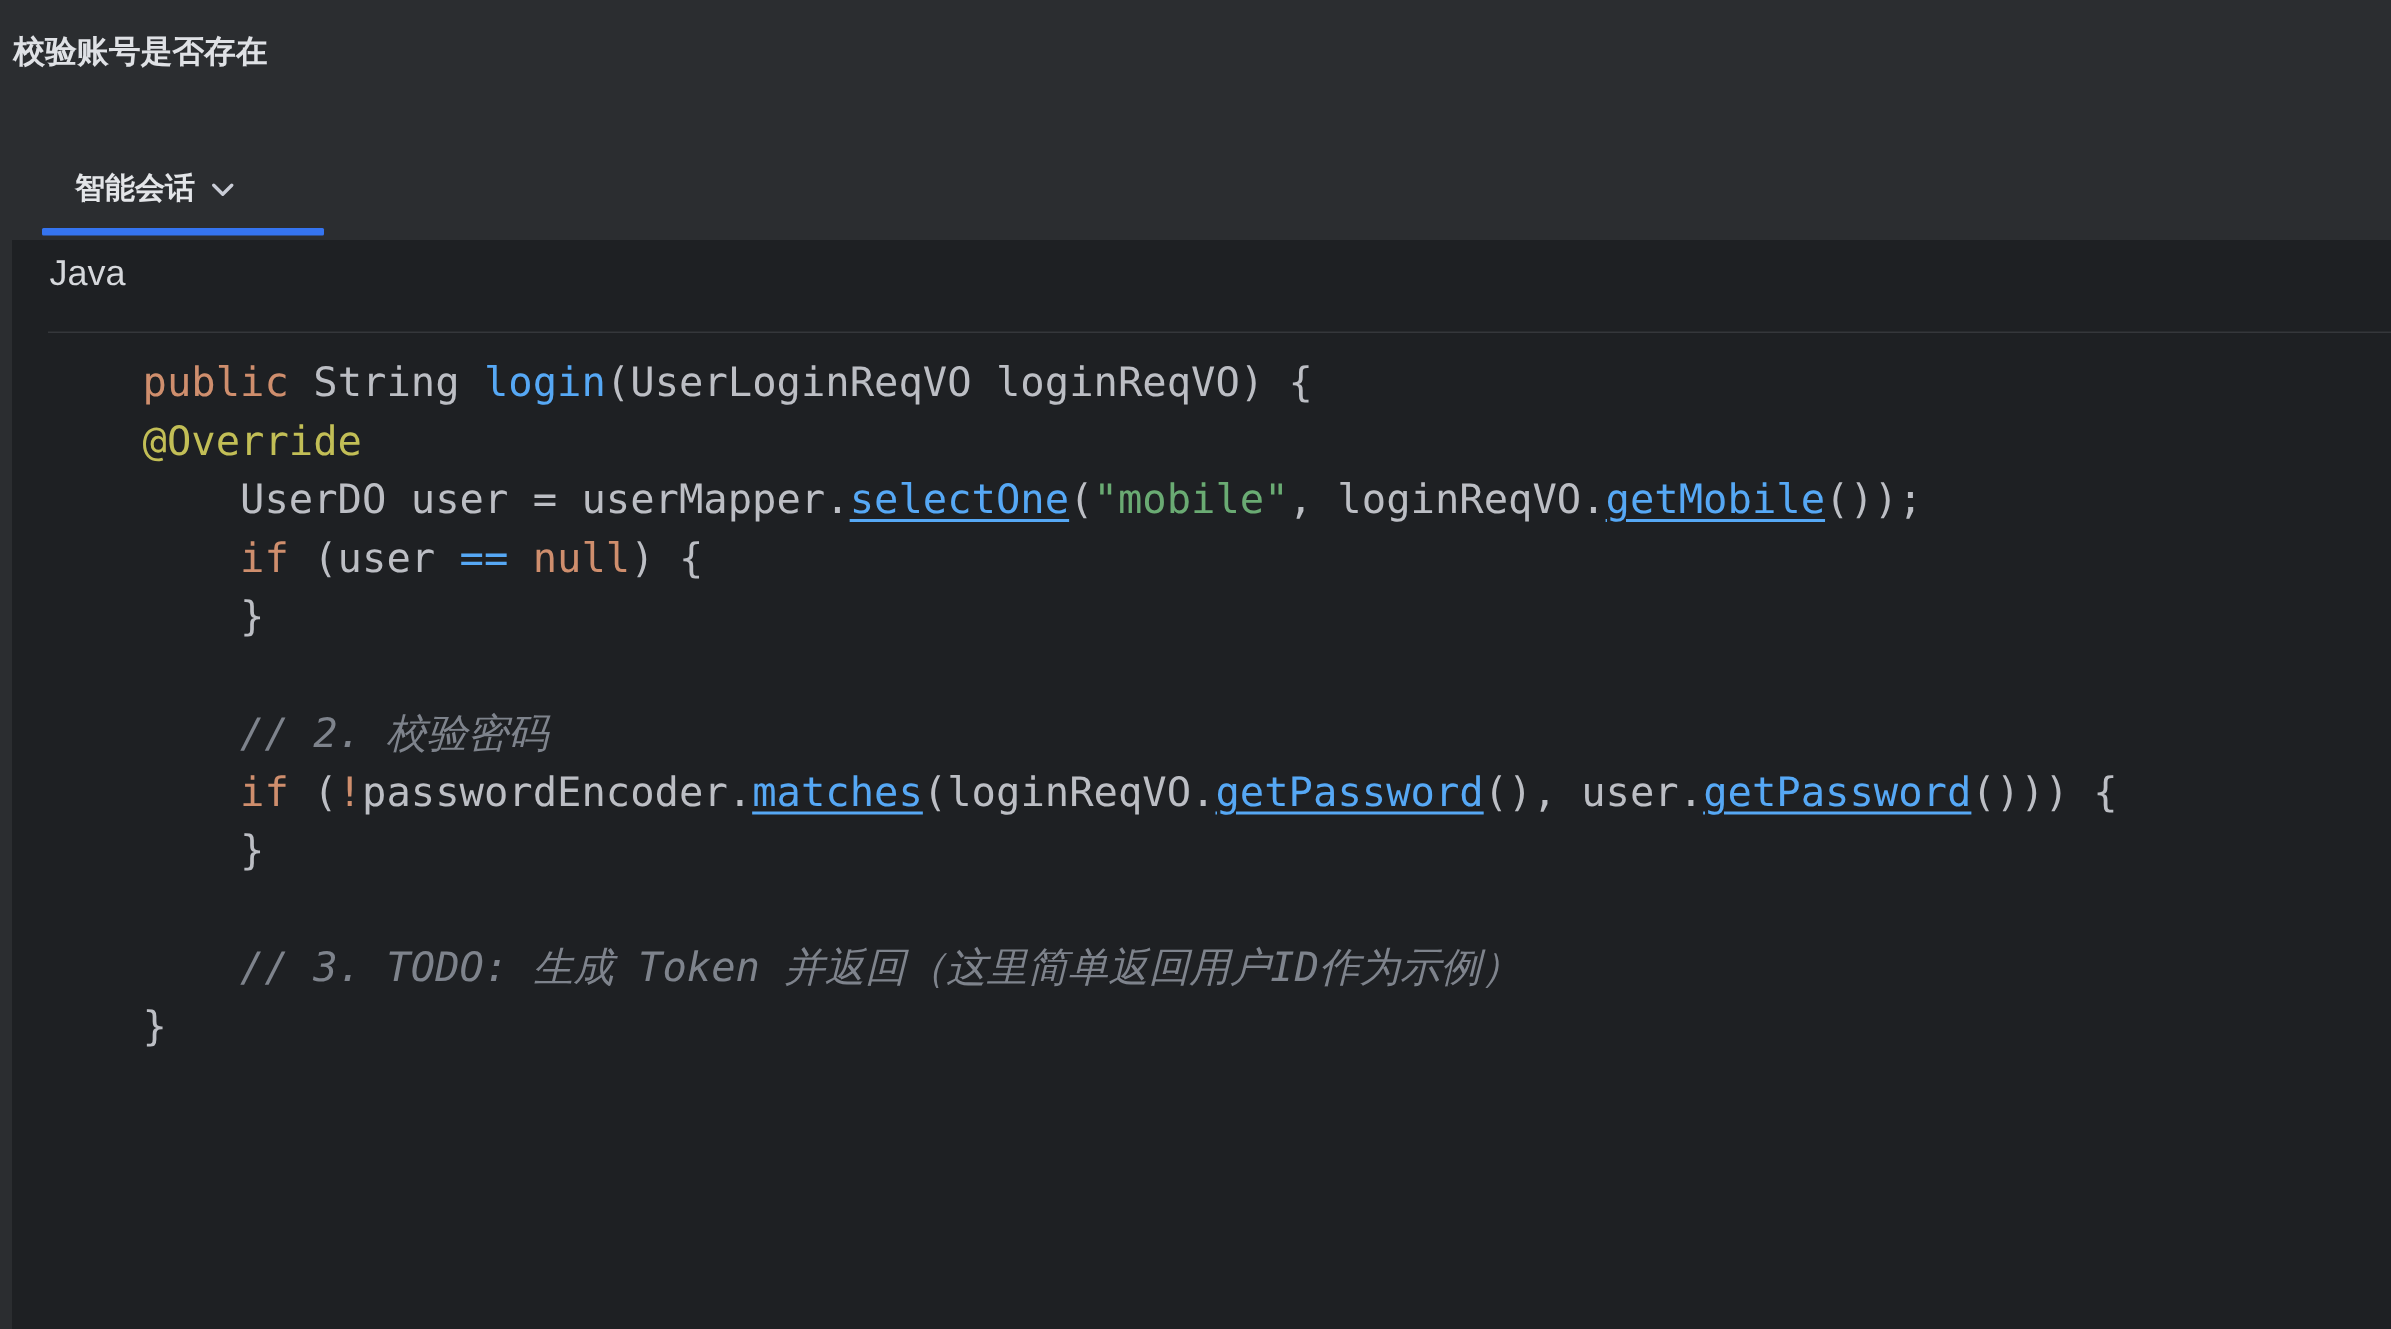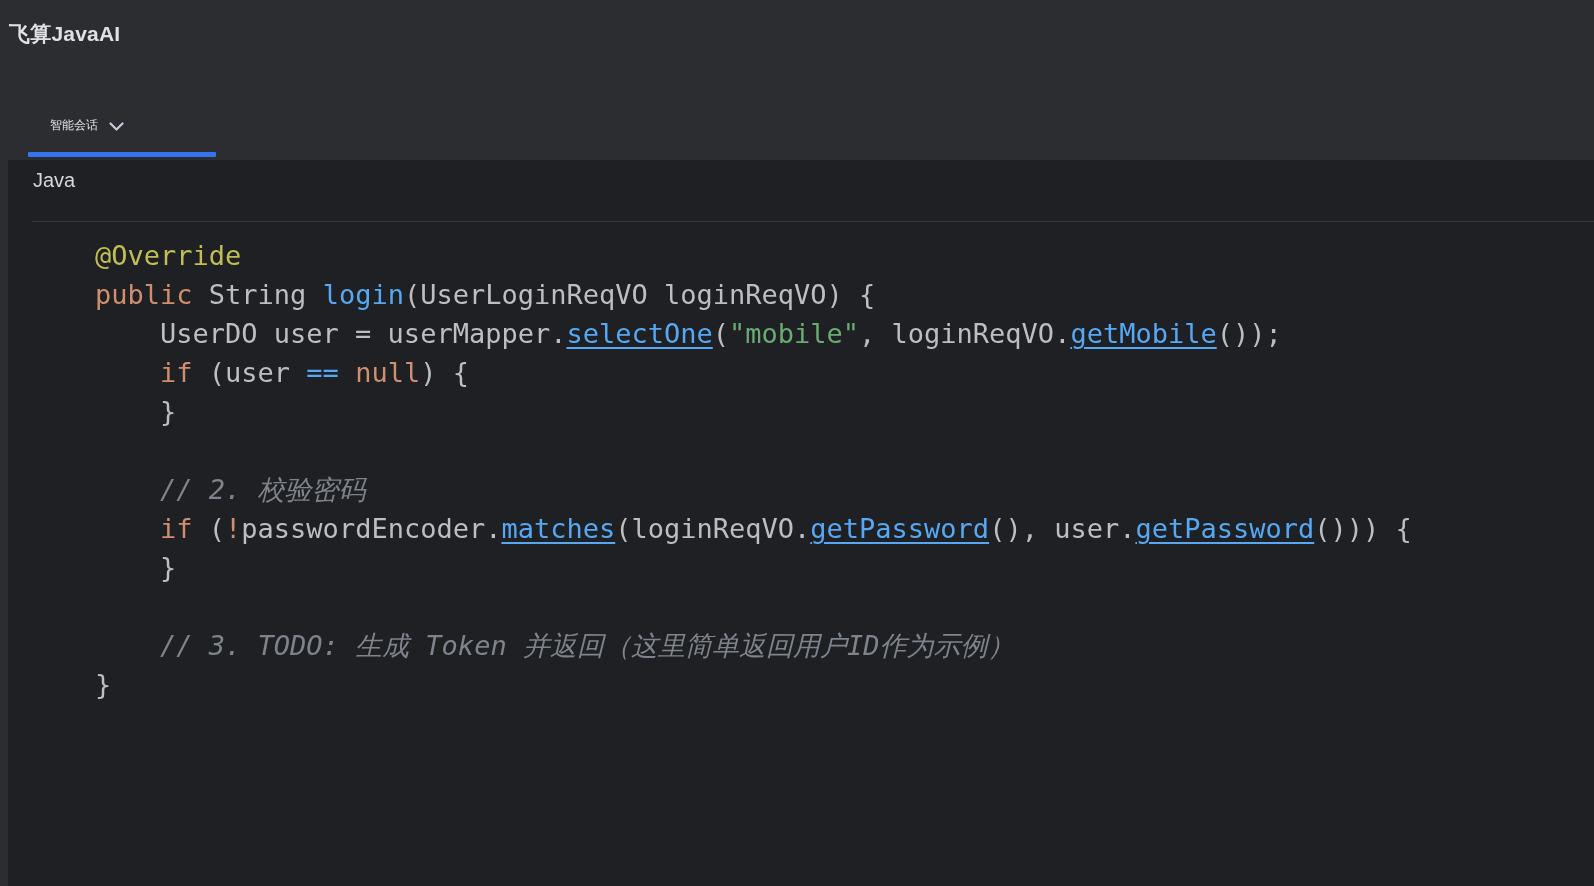--- a/index.html
+++ b/index.html
@@ -3,63 +3,63 @@
 <meta charset="utf-8">
 <style>
   html,body{margin:0;padding:0;background:#2b2d30;}
   .page{position:relative;width:1594px;height:886px;background:#2b2d30;overflow:hidden;
         font-family:"Liberation Sans",sans-serif;}
   
   .app-title{position:absolute;left:9px;top:20px;font-size:21px;font-weight:bold;
              color:#dfe1e5;letter-spacing:.2px;}
   .tab{position:absolute;left:28px;top:98px;height:54px;display:flex;align-items:center;
        gap:11px;padding:0 22px;cursor:pointer;}
-  .tab-label{font-size:12px;font-weight:400;color:#e3e5e8;}
+  .tab-label{font-size:20px;font-weight:700;color:#e3e5e8;}
   .chevron{display:block;margin-top:3px;}
   .tab-underline{position:absolute;left:28px;top:152px;width:188px;height:5px;
                  background:#3574f0;border-radius:1px;}
   
   .code-panel{position:absolute;left:8px;top:160px;right:0;bottom:0;background:#1e2023;}
-  .code-lang{position:absolute;left:25px;top:9px;font-size:20px;color:#d5d7db;}
+  .code-lang{position:absolute;left:25px;top:9px;font-size:24px;color:#d5d7db;}
   .code-divider{position:absolute;left:24px;right:0;top:61px;height:1px;background:#35373b;}
   .code-content{position:absolute;left:22px;top:76px;right:0;
                 font-family:"DejaVu Sans Mono","Liberation Mono",monospace;
                 font-size:27px;line-height:39px;color:#bcbec4;}
   .code-line{height:39px;white-space:pre;}
   
   .seg-txt {color:#bcbec4;}
   .seg-kw  {color:#cf8e6d;}
   .seg-meta{color:#c2be56;}
   .seg-fn  {color:#56a8f5;}
   .seg-mthu{color:#56a8f5;text-decoration:underline;text-decoration-thickness:1.5px;text-underline-offset:4px;}
   .seg-op  {color:#56a8f5;}
   .seg-str {color:#6aab73;}
   .seg-cmt {color:#7e838c;font-style:italic;}
 </style>
 </head>
 <body>
 
 <div class="page">
 
-  <div class="app-title">飞算JavaAI</div>
+  <div class="app-title">校验账号是否存在</div>
 
   <div class="tab">
     <span class="tab-label">智能会话</span>
     <svg class="chevron" width="15" height="10" viewBox="0 0 15 10">
       <path d="M1.5 1.5 L7.5 7.5 L13.5 1.5" fill="none" stroke="#c9ccd6" stroke-width="2.2" stroke-linecap="round" stroke-linejoin="round"></path>
     </svg>
   </div>
   <div class="tab-underline"></div>
 
   <div class="code-panel">
     <div class="code-lang">Java</div>
     <div class="code-divider"></div>
     <div class="code-content">
+        <div class="code-line"><span class="seg-txt">    </span><span class="seg-kw">public</span><span class="seg-txt"> String </span><span class="seg-fn">login</span><span class="seg-txt">(UserLoginReqVO loginReqVO) {</span></div>
         <div class="code-line"><span class="seg-txt">    </span><span class="seg-meta">@Override</span></div>
-        <div class="code-line"><span class="seg-txt">    </span><span class="seg-kw">public</span><span class="seg-txt"> String </span><span class="seg-fn">login</span><span class="seg-txt">(UserLoginReqVO loginReqVO) {</span></div>
         <div class="code-line"><span class="seg-txt">        UserDO user = userMapper.</span><span class="seg-mthu">selectOne</span><span class="seg-txt">(</span><span class="seg-str">"mobile"</span><span class="seg-txt">, loginReqVO.</span><span class="seg-mthu">getMobile</span><span class="seg-txt">());</span></div>
         <div class="code-line"><span class="seg-txt">        </span><span class="seg-kw">if</span><span class="seg-txt"> (user </span><span class="seg-op">==</span><span class="seg-txt"> </span><span class="seg-kw">null</span><span class="seg-txt">) {</span></div>
         <div class="code-line"><span class="seg-txt">        }</span></div>
         <div class="code-line">&nbsp;</div>
         <div class="code-line"><span class="seg-cmt">        // 2. 校验密码</span></div>
         <div class="code-line"><span class="seg-txt">        </span><span class="seg-kw">if</span><span class="seg-txt"> (</span><span class="seg-kw">!</span><span class="seg-txt">passwordEncoder.</span><span class="seg-mthu">matches</span><span class="seg-txt">(loginReqVO.</span><span class="seg-mthu">getPassword</span><span class="seg-txt">(), user.</span><span class="seg-mthu">getPassword</span><span class="seg-txt">())) {</span></div>
         <div class="code-line"><span class="seg-txt">        }</span></div>
         <div class="code-line">&nbsp;</div>
         <div class="code-line"><span class="seg-cmt">        // 3. TODO: 生成 Token 并返回（这里简单返回用户ID作为示例）</span></div>
         <div class="code-line"><span class="seg-txt">    }</span></div>

